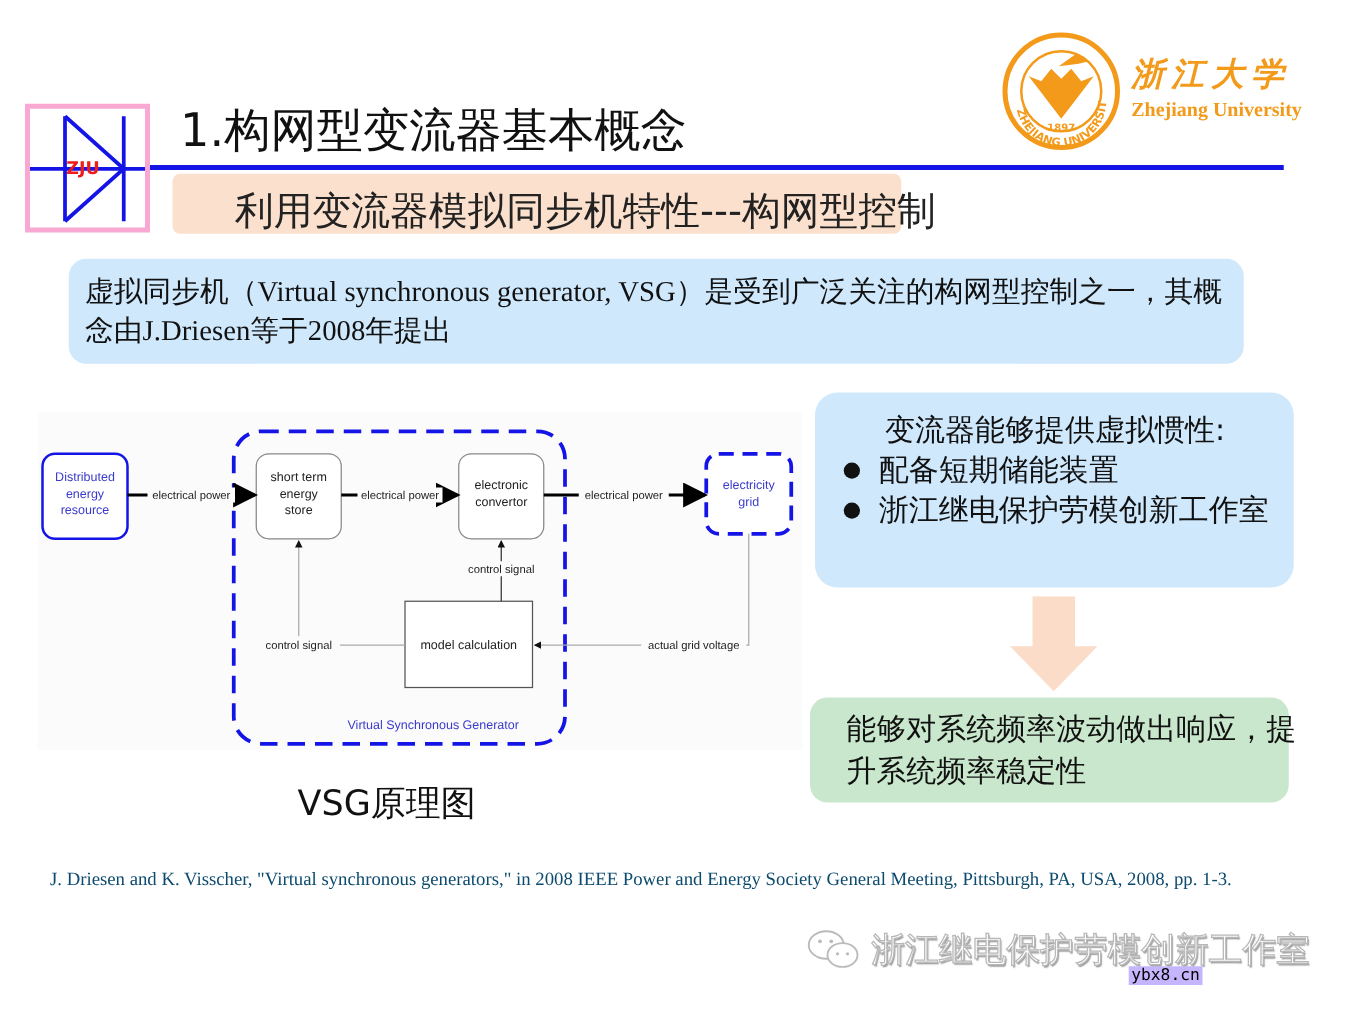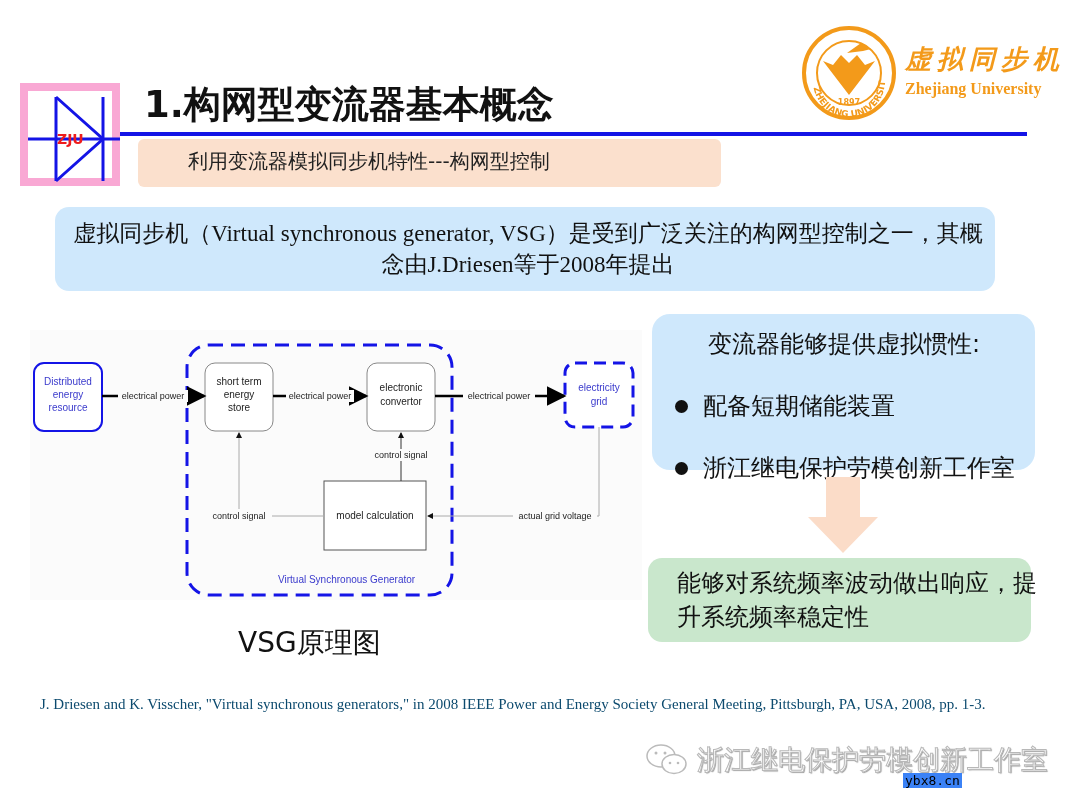--- a/index.html
+++ b/index.html
@@ -1,60 +1,60 @@
 <!DOCTYPE html>
 <html><head>
 <meta charset="utf-8">
 <style>
   * { margin:0; padding:0; box-sizing:border-box; }
   body { width:1080px; height:810px; background:#ffffff; position:relative; overflow:hidden; font-family:"DejaVu Sans", sans-serif; color:#111; }
   .abs { position:absolute; }
 
   
-  .zju-logo { left:20px; top:83px; width:100px; height:103px; border:8px solid #f9a8d4; }
+  .zju-logo { left:20px; top:83px; width:100px; height:103px; border:4px solid #f9a8d4; }
   .zju-logo svg { position:absolute; left:0; top:0; }
   .zju-text { position:absolute; left:29px; top:40px; font-family:"DejaVu Sans", sans-serif; font-weight:bold; font-size:14px; color:#ee1c1c; letter-spacing:0px; }
 
-  .title { left:144px; top:80px; font-size:37px; font-weight:bold; color:#111; letter-spacing:0px; font-family:"DejaVu Sans", sans-serif; }
+  .title { left:144px; top:80px; font-size:37px; font-weight:normal; color:#111; letter-spacing:0px; font-family:"DejaVu Sans", sans-serif; }
   .title-rule { left:120px; top:132px; width:907px; height:4px; background:#1414e6; }
   .subtitle-box { left:138px; top:139px; width:583px; height:48px; background:#fbe0cd; border-radius:6px; }
-  .subtitle-text { left:188px; top:148px; font-size:20px; color:#222; font-family:"DejaVu Sans", sans-serif; }
+  .subtitle-text { left:188px; top:148px; font-size:31px; color:#222; font-family:"DejaVu Sans", sans-serif; }
 
   
   .emblem { left:801px; top:25px; width:96px; height:96px; }
   .uni-cn { left:905px; top:42px; font-family:"DejaVu Serif", serif; font-size:26px; color:#f39a1a; font-weight:bold; font-style:italic; letter-spacing:6px; }
   .uni-en { left:905px; top:80px; font-family:"Liberation Serif", serif; font-size:16px; color:#f39a1a; font-weight:bold; }
 
   
   .intro-box { left:55px; top:207px; width:940px; height:84px; background:#cfe8fc; border-radius:14px; }
-  .intro-text { left:68px; top:218px; width:920px; font-size:23px; line-height:31px; color:#111; font-family:"Liberation Serif", serif;text-align:center; }
+  .intro-text { left:68px; top:218px; width:920px; font-size:23px; line-height:31px; color:#111; font-family:"Liberation Serif", serif; }
 
   
   .diagram { left:30px; top:330px; width:612px; height:270px; background:#fbfbfb; }
   .diagram svg { position:absolute; left:0; top:0; }
 
   .vsg-caption { left:238px; top:624px; font-size:28px; color:#111; font-family:"DejaVu Sans", sans-serif;text-align:right; }
 
   
   .feature-box { left:652px; top:314px; width:383px; height:156px; background:#cfe8fc; border-radius:18px; }
   .feature-head { left:708px; top:328px; font-size:24px; color:#111; }
   .feature-list { left:670px; top:360px; width:360px; list-style:none; }
-  .feature-list li { position:relative; padding-left:33px; font-size:24px; line-height:32px; color:#111;margin-top:30px; }
+  .feature-list li { position:relative; padding-left:33px; font-size:24px; line-height:32px; color:#111; }
   .feature-list li::before { content:""; position:absolute; left:5px; top:10px; width:13px; height:13px; border-radius:50%; background:#111; }
 
   .arrow-down { left:808px; top:477px; width:70px; height:76px; }
 
   .result-box { left:648px; top:558px; width:383px; height:84px; background:#c9e7cc; border-radius:14px; }
   .result-text { left:662px; top:566px; width:365px; font-size:24px; line-height:34px; color:#111;margin-left:15px; }
 
   .reference { left:40px; top:694px; width:1010px; font-family:"Liberation Serif", serif; font-size:15px; line-height:21px; color:#0c4a6e; }
 
   .watermark { left:645px; top:742px; display:flex; align-items:center; gap:8px; }
   .watermark-text { font-size:27px; color:#ffffff; -webkit-text-stroke:1px #b8b8b8; text-shadow:1px 1px 1px #999; font-family:"DejaVu Sans", sans-serif; }
-  .site-tag { left:903px; top:773px; font-family:"DejaVu Sans Mono", monospace; font-size:13px; color:#000; background:#3b82f6; padding:0 2px; }
+  .site-tag { left:903px; top:773px; font-family:"DejaVu Sans Mono", monospace; font-size:13px; color:#000; background:#c4b5fd; padding:0 2px; }
 </style>
 </head>
 <body>
 
 <div class="abs zju-logo">
   <svg width="92" height="95" viewBox="0 0 92 95">
     <line x1="0" y1="48" x2="92" y2="48" stroke="#1414e6" stroke-width="3"></line>
     <polyline points="28,6 28,90" stroke="#1414e6" stroke-width="3" fill="none"></polyline>
     <polyline points="28,6 75,48 28,90" stroke="#1414e6" stroke-width="3" fill="none"></polyline>
     <line x1="75" y1="6" x2="75" y2="90" stroke="#1414e6" stroke-width="3"></line>
@@ -71,21 +71,21 @@
   <svg width="96" height="96" viewBox="0 0 96 96">
     <circle cx="48" cy="48" r="45" fill="none" stroke="#f39a1a" stroke-width="4"></circle>
     <circle cx="48" cy="48" r="32" fill="none" stroke="#f39a1a" stroke-width="2"></circle>
     <path d="M22 36 L48 70 L74 36 L64 40 L56 30 L48 38 L40 30 L32 40 Z" fill="#f39a1a"></path>
     <path d="M46 28 L60 18 L70 24 L62 26 Z" fill="#f39a1a"></path>
     <text x="48" y="80" font-size="8" text-anchor="middle" fill="#f39a1a" font-family="DejaVu Sans, sans-serif" font-weight="bold">1897</text>
     <path id="arc" d="M12 56 A36 36 0 0 0 84 56" fill="none"></path>
     <text font-size="9" font-weight="bold" fill="#f39a1a" font-family="DejaVu Sans, sans-serif"><textPath href="#arc" startOffset="6%">ZHEJIANG UNIVERSITY</textPath></text>
   </svg>
 </div>
-<div class="abs uni-cn">虚拟同步机</div>
+<div class="abs uni-cn">浙江大学</div>
 <div class="abs uni-en">Zhejiang University</div>
 
 <div class="abs intro-box"></div>
 <div class="abs intro-text">虚拟同步机（Virtual synchronous generator, VSG）是受到广泛关注的构网型控制之一，其概念由J.Driesen等于2008年提出</div>
 
 <div class="abs diagram">
   <svg width="612" height="270" viewBox="0 0 612 270" font-family="Liberation Sans, sans-serif">
     <defs>
       <marker id="ah" markerWidth="8" markerHeight="8" refX="7" refY="4" orient="auto">
           <path d="M0,0 L8,4 L0,8 Z" fill="#000"></path>

